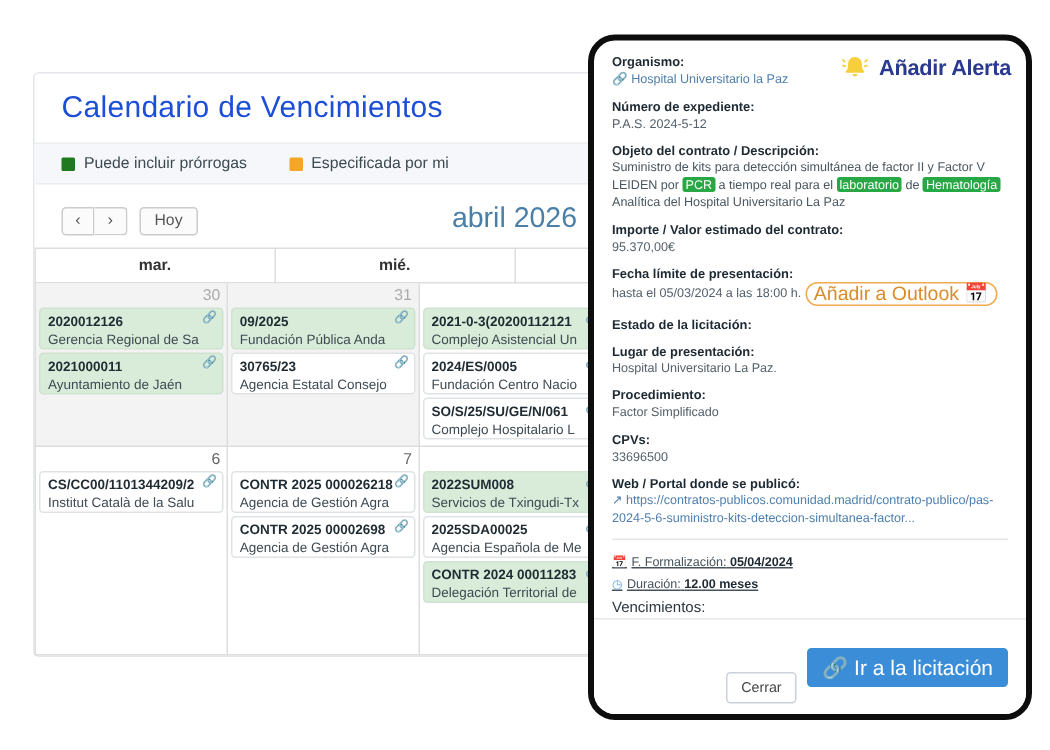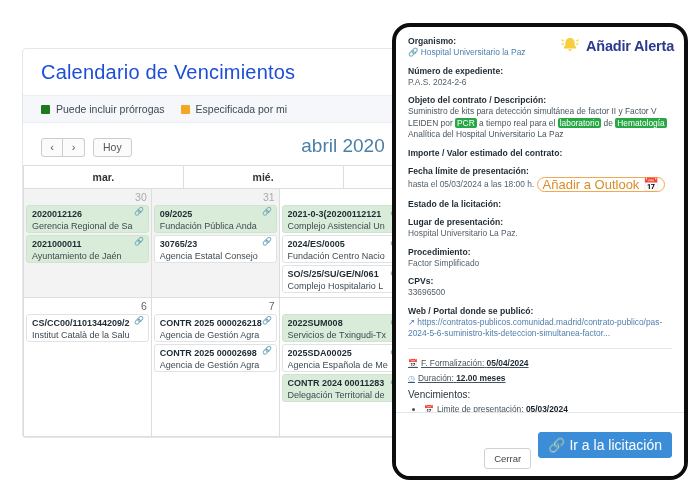--- a/index.html
+++ b/index.html
@@ -57,21 +57,21 @@
     color: #555;
     background: #fff;
     font-family: "Liberation Sans", sans-serif;
   }
   .legend-bar {
     background: #f5f7fa;
     border-top: 1px solid #eceff2;
     border-bottom: 1px solid #eceff2;
     padding: 7px 18px;
     display: flex;
-    gap: 16px;
+    gap: 28px;
     align-items: center;
   }
   .legend-item { display:flex; align-items:center; gap:6px; font-size:10.5px; color:#3c4a52; }
   .swatch { width:9px; height:9px; display:inline-block; border-radius:1px; }
 
   .cal-toolbar {
     display: flex; align-items: center;
     padding: 16px 18px 10px 18px;
     position: relative;
     height: 42px;
@@ -255,21 +255,21 @@
         <span>Especificada por mi</span>
       </div>
     </div>
 
     <div class="cal-toolbar">
       <div class="nav-group">
         <button class="nav-btn prev">‹</button>
         <button class="nav-btn next">›</button>
       </div>
       <button class="nav-today">Hoy</button>
-      <div class="cal-month">abril 2020</div>
+      <div class="cal-month">abril 2026</div>
     </div>
 
     <div class="cal-grid">
       <div class="cal-row head">
         <div class="cal-cell">mar.</div>
         <div class="cal-cell">mié.</div>
         <div class="cal-cell">jue.</div>
         <div class="cal-cell"></div>
       </div>
       <div id="weeks-host">
@@ -473,30 +473,31 @@
         <span class="txt">Añadir Alerta</span>
       </div>
 
       <div class="fld">
         <div class="fld-label">Organismo:</div>
         <div class="fld-value link"><span>🔗</span> <span>Hospital Universitario la Paz</span></div>
       </div>
 
       <div class="fld">
         <div class="fld-label">Número de expediente:</div>
-        <div class="fld-value">P.A.S. 2024-2-6</div>
+        <div class="fld-value">P.A.S. 2024-5-12</div>
       </div>
 
       <div class="fld">
         <div class="fld-label">Objeto del contrato / Descripción:</div>
         <div class="fld-value long"><span>Suministro de kits para detección simultánea de factor II y Factor V LEIDEN por </span><span class="hl">PCR</span><span> a tiempo real para el </span><span class="hl">laboratorio</span><span> de </span><span class="hl">Hematología</span><span> Analítica del Hospital Universitario La Paz</span></div>
       </div>
 
       <div class="fld">
         <div class="fld-label">Importe / Valor estimado del contrato:</div>
+        <div class="fld-value">95.370,00€</div>
       </div>
 
       <div class="fld">
         <div class="fld-label">Fecha límite de presentación:</div>
         <div class="fld-value"><span>hasta el 05/03/2024 a las 18:00 h.</span>
           <span class="outlook-pill">Añadir a Outlook 📅</span>
         </div>
       </div>
 
       <div class="fld">

